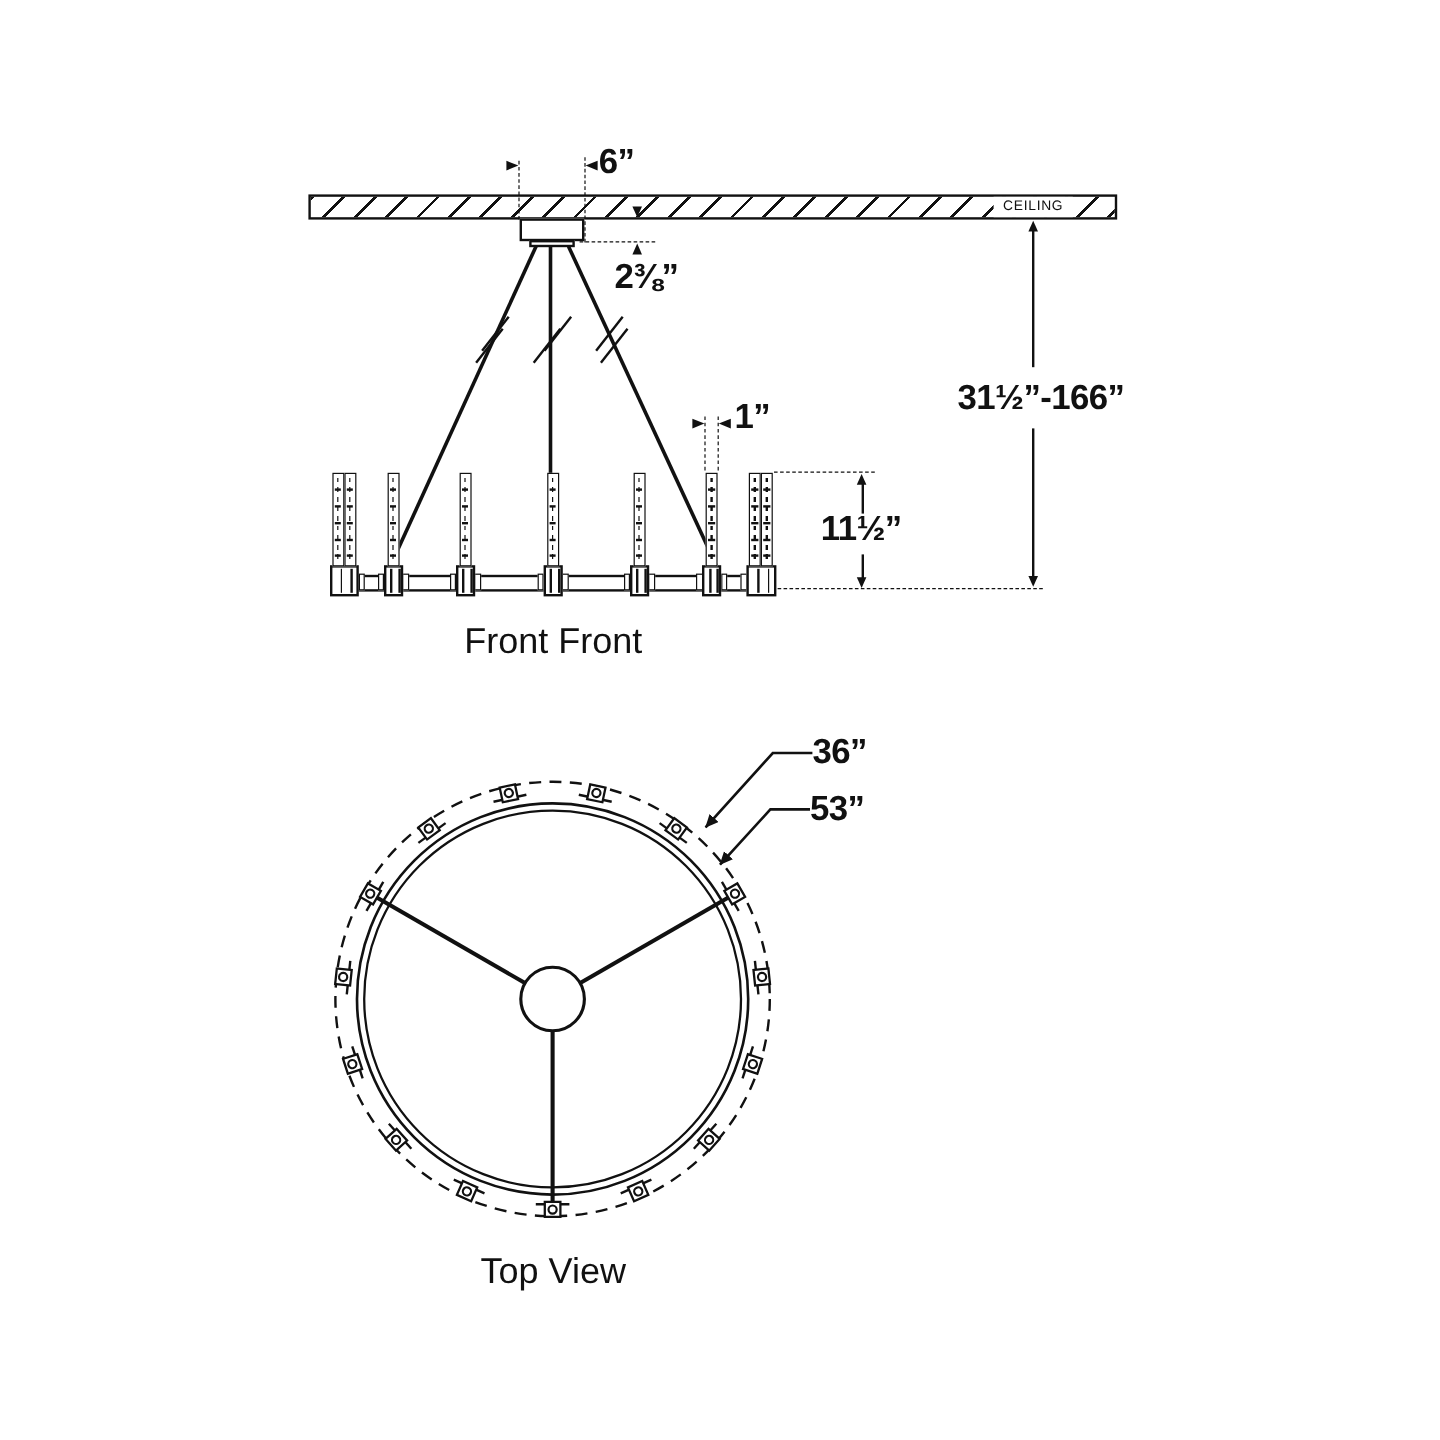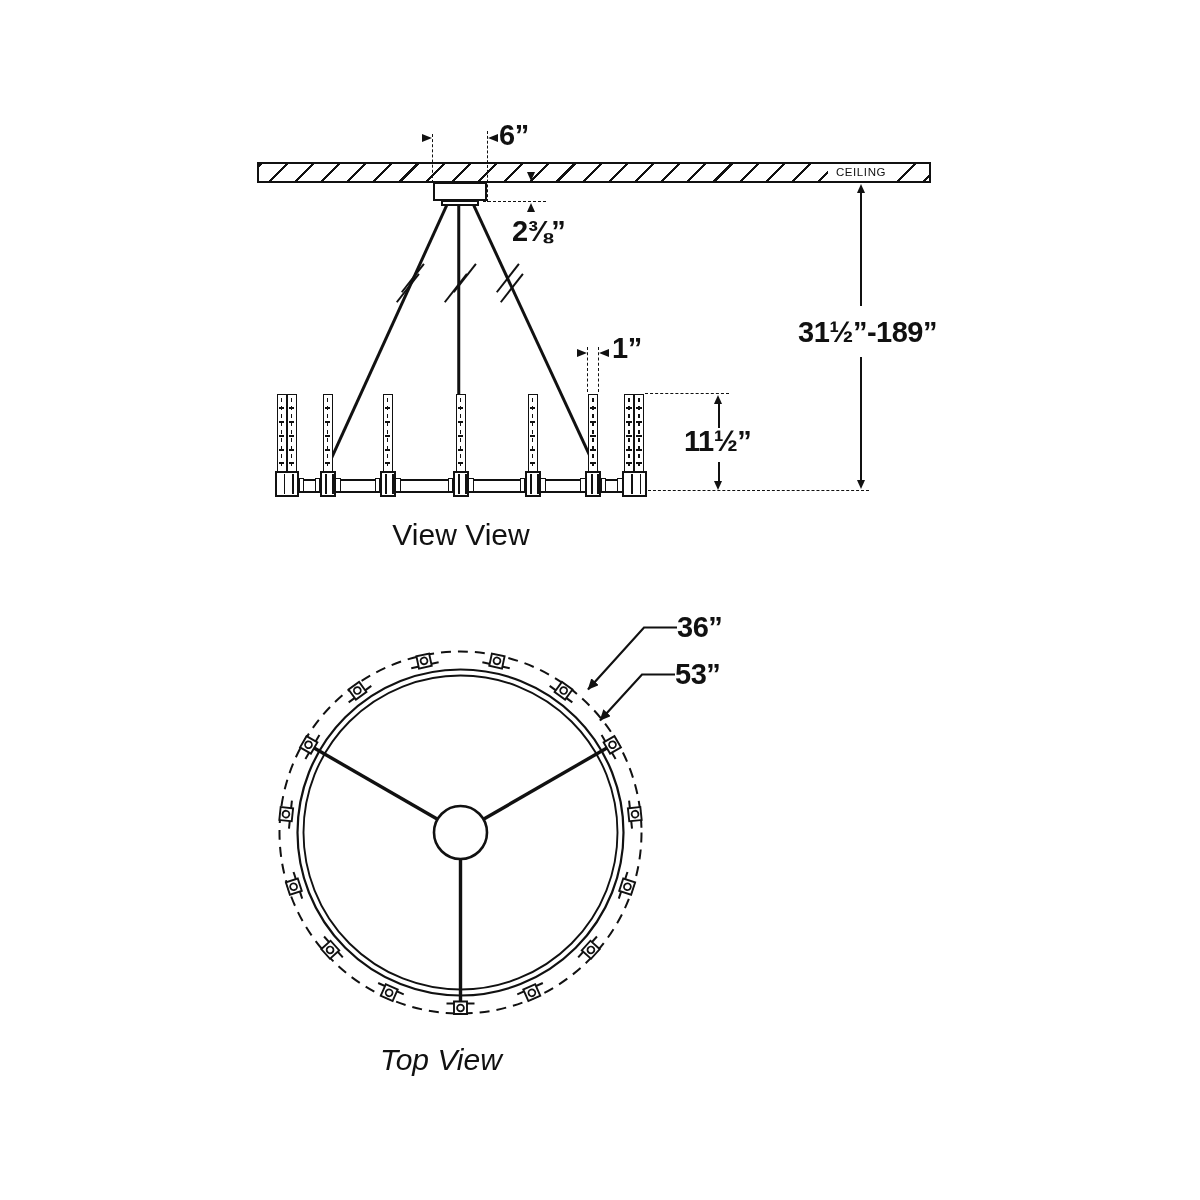--- a/index.html
+++ b/index.html
@@ -201,23 +201,23 @@
     <div class="tri-up" style="left:714px;top:395px;"></div>
     <div class="vline" style="left:717.5px;top:403px;height:25px;"></div>
     <div class="vline" style="left:717.5px;top:462px;height:21px;"></div>
     <div class="tri-down" style="left:714px;top:481px;"></div>
     <div class="dim-label" style="left:684px;top:425px;">11½”</div>
 
     <div class="tri-up" style="left:857px;top:184px;"></div>
     <div class="vline" style="left:860.4px;top:192px;height:114px;"></div>
     <div class="vline" style="left:860.4px;top:357px;height:126px;"></div>
     <div class="tri-down" style="left:857px;top:480px;"></div>
-    <div class="dim-label" style="left:787px;top:316px;width:161px;text-align:center;">31½”-189”</div>
-
-    <div class="view-label" style="left:360px;top:518px;width:202px;">View View</div>
+    <div class="dim-label" style="left:787px;top:316px;width:161px;text-align:center;">31½”-166”</div>
+
+    <div class="view-label" style="left:360px;top:518px;width:202px;">Front Front</div>
   </div>
 
   <div>
     <svg id="tv-svg" class="abs" style="left:250px;top:622px;" width="430" height="420" viewBox="250 622 430 420">
       <defs>
         <marker id="ah" markerWidth="13" markerHeight="11" refX="10.5" refY="5" orient="auto" markerUnits="userSpaceOnUse">
           <path d="M0,0 L11,5 L0,10 z" fill="#111"></path>
         </marker>
       </defs>
       <circle cx="460.5" cy="832.5" r="181" fill="none" stroke="#111" stroke-width="2" stroke-dasharray="10 7"></circle>
@@ -306,15 +306,15 @@
             <circle cx="389.321087461735" cy="992.8704550874552" r="3.4" fill="#fff" stroke="#111" stroke-width="1.8"></circle>
           </g>
         </g>
       <path d="M 677,627.5 L 644,627.5 L 588,689.5" fill="none" stroke="#111" stroke-width="2.2" marker-end="url(#ah)"></path>
       <path d="M 675,674.5 L 642,674.5 L 600,720.5" fill="none" stroke="#111" stroke-width="2.2" marker-end="url(#ah)"></path>
     </svg>
 
     <div class="dim-label" style="left:677px;top:611px;">36”</div>
     <div class="dim-label" style="left:675px;top:658px;">53”</div>
 
-    <div class="view-label" style="left:338px;top:1043px;width:206px;font-style:italic;">Top View</div>
+    <div class="view-label" style="left:358px;top:1043px;width:206px;">Top View</div>
   </div>
 </div>
 
 </body></html>

